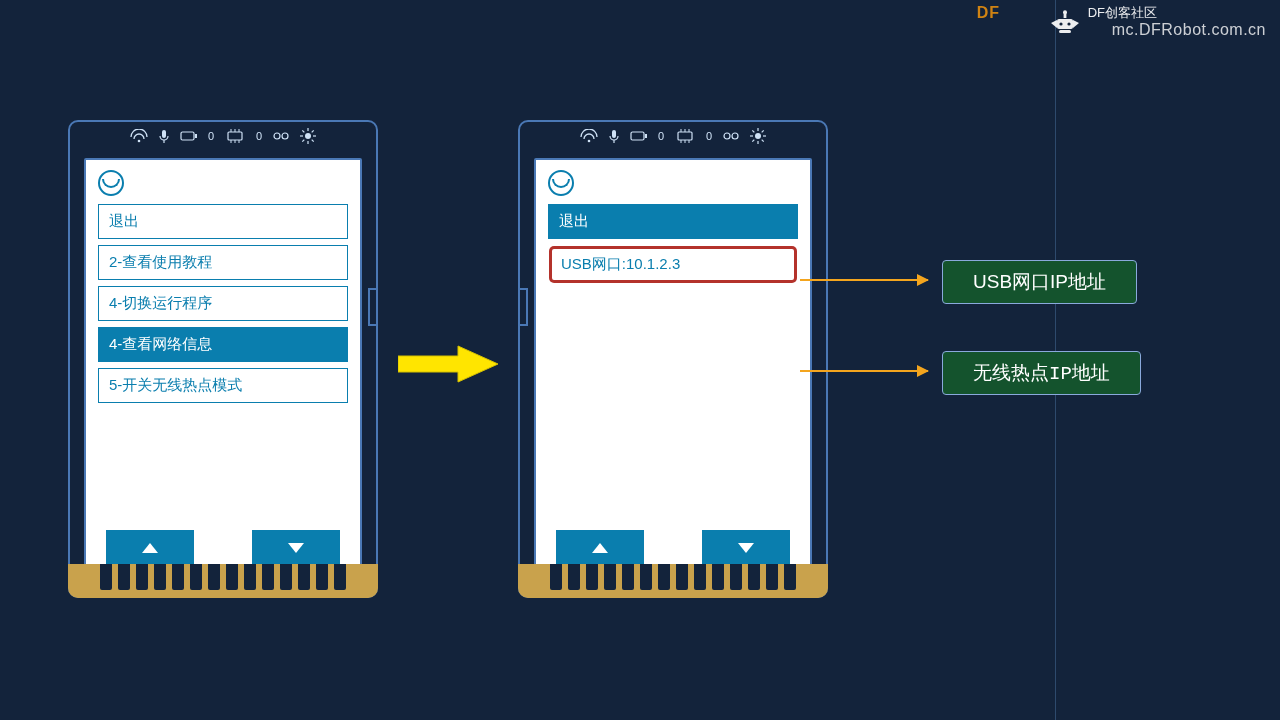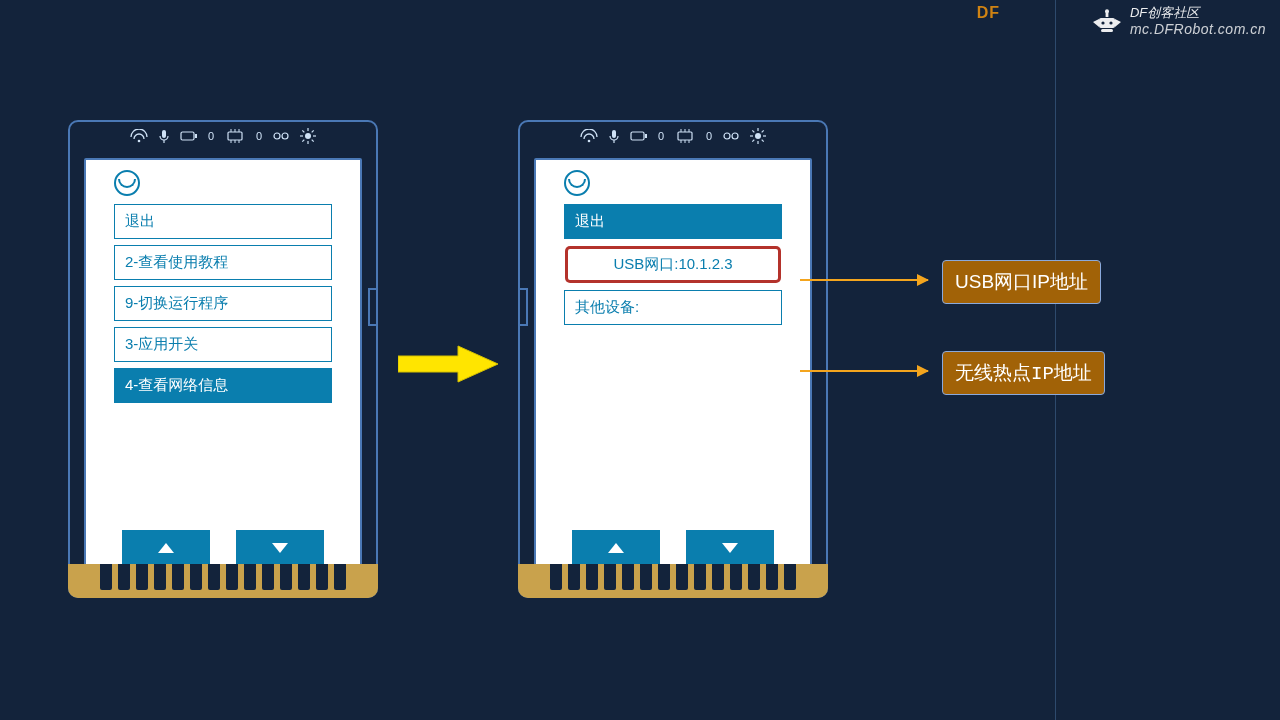--- a/index.html
+++ b/index.html
@@ -14,25 +14,24 @@
 
   
   .watermark {
     position: absolute;
     top: 6px; right: 14px;
     display: flex;
     align-items: center;
     color: #fff;
     font-size: 13px;
     opacity: .92;
-    font-style: italic;
   }
   .watermark svg { margin-right: 6px; }
   .watermark .lines { display:flex; flex-direction:column; line-height:1.15;}
-  .watermark .sub { font-size:14px; letter-spacing:.5px; opacity:.85;}
+  .watermark .sub { font-size:16px; letter-spacing:.5px; opacity:.85;margin-left:24px;}
   .df-orange {
     position:absolute;
     top:4px; right:280px;
     color:#d08313; font-size:16px; font-weight:700;
     letter-spacing:1px;
   }
 
   
   .device {
     position: absolute;
@@ -55,21 +54,21 @@
     font-size: 11px;
   }
   .status-row svg { display:block; }
 
   .screen {
     margin: 8px 14px 0 14px;
     height: 420px;
     background: #fff;
     border: 2px solid #4a78b5;
     border-radius: 2px;
-    padding: 10px 28px;
+    padding: 10px 12px;
     display: flex;
     flex-direction: column;
     position:relative;
   }
   .screen-side-tab{
     position:absolute;
     width:10px; height:38px;
     border:2px solid #4a78b5;
     background:#13233b;
   }
@@ -93,21 +92,20 @@
     padding:7px 10px;
     background:#fff;
     position:relative;
   }
   .item.active { background:#0a7eae; color:#fff; }
   .item.red-frame{
     border-radius:6px;
     box-shadow: 0 0 0 3px #b4322b inset;
     border-color:transparent;
     padding:9px 12px;
-    text-align:center;
   }
 
   .nav-row{
     display:flex; justify-content:space-between; padding:4px 8px 0 8px;
   }
   .nav-btn{
     width:88px;height:36px;background:#0a7eae;
     display:flex;align-items:center;justify-content:center;
   }
   .nav-btn svg{display:block;}
@@ -140,25 +138,25 @@
     content:"";position:absolute;right:-1px;top:-5px;
     border-left:12px solid #f4a51e;
     border-top:6px solid transparent;
     border-bottom:6px solid transparent;
   }
   .ca1{ left:800px; top:279px; width:128px;}
   .ca2{ left:800px; top:370px; width:128px;}
 
   .callout-label{
     position:absolute;
-    background:#a16207;
+    background:#14532d;
     color:#fff;
     border:1px solid #8aa9dc;
     font-size:19px;
-    padding:8px 12px;
+    padding:8px 30px;
     border-radius:4px;
   }
   .cl1{ left:942px; top:260px;}
   .cl2{ left:942px; top:351px;font-family:Liberation Mono, monospace;}
 
   .vline{
     position:absolute;
     right:224px; top:0; bottom:0;
     width:1px; background:#2e4a6d;
   }
@@ -233,23 +231,23 @@
       </svg>
   </div>
 
   <div class="screen-side-tab"></div>
 
   <div class="screen">
     <div class="logo-circle"></div>
     <div class="menu">
       <div class="item">退出</div>
       <div class="item">2-查看使用教程</div>
-      <div class="item">9-切换运行程序</div>
-      <div class="item">3-应用开关</div>
+      <div class="item">4-切换运行程序</div>
       <div class="item active">4-查看网络信息</div>
+      <div class="item">5-开关无线热点模式</div>
     </div>
     <div class="nav-row">
       <div class="nav-btn">
         <svg width="18" height="12">
             <polygon points="9,1 17,11 1,11" fill="#fff"></polygon>
           </svg>
       </div>
       <div class="nav-btn">
         <svg width="18" height="12">
             <polygon points="1,1 17,1 9,11" fill="#fff"></polygon>
@@ -326,21 +324,20 @@
       </svg>
   </div>
 
   <div class="screen-side-tab"></div>
 
   <div class="screen">
     <div class="logo-circle"></div>
     <div class="menu">
       <div class="item active">退出</div>
       <div class="item red-frame">USB网口:10.1.2.3</div>
-      <div class="item">其他设备:</div>
     </div>
     <div class="nav-row">
       <div class="nav-btn">
         <svg width="18" height="12">
             <polygon points="9,1 17,11 1,11" fill="#fff"></polygon>
           </svg>
       </div>
       <div class="nav-btn">
         <svg width="18" height="12">
             <polygon points="1,1 17,1 9,11" fill="#fff"></polygon>

